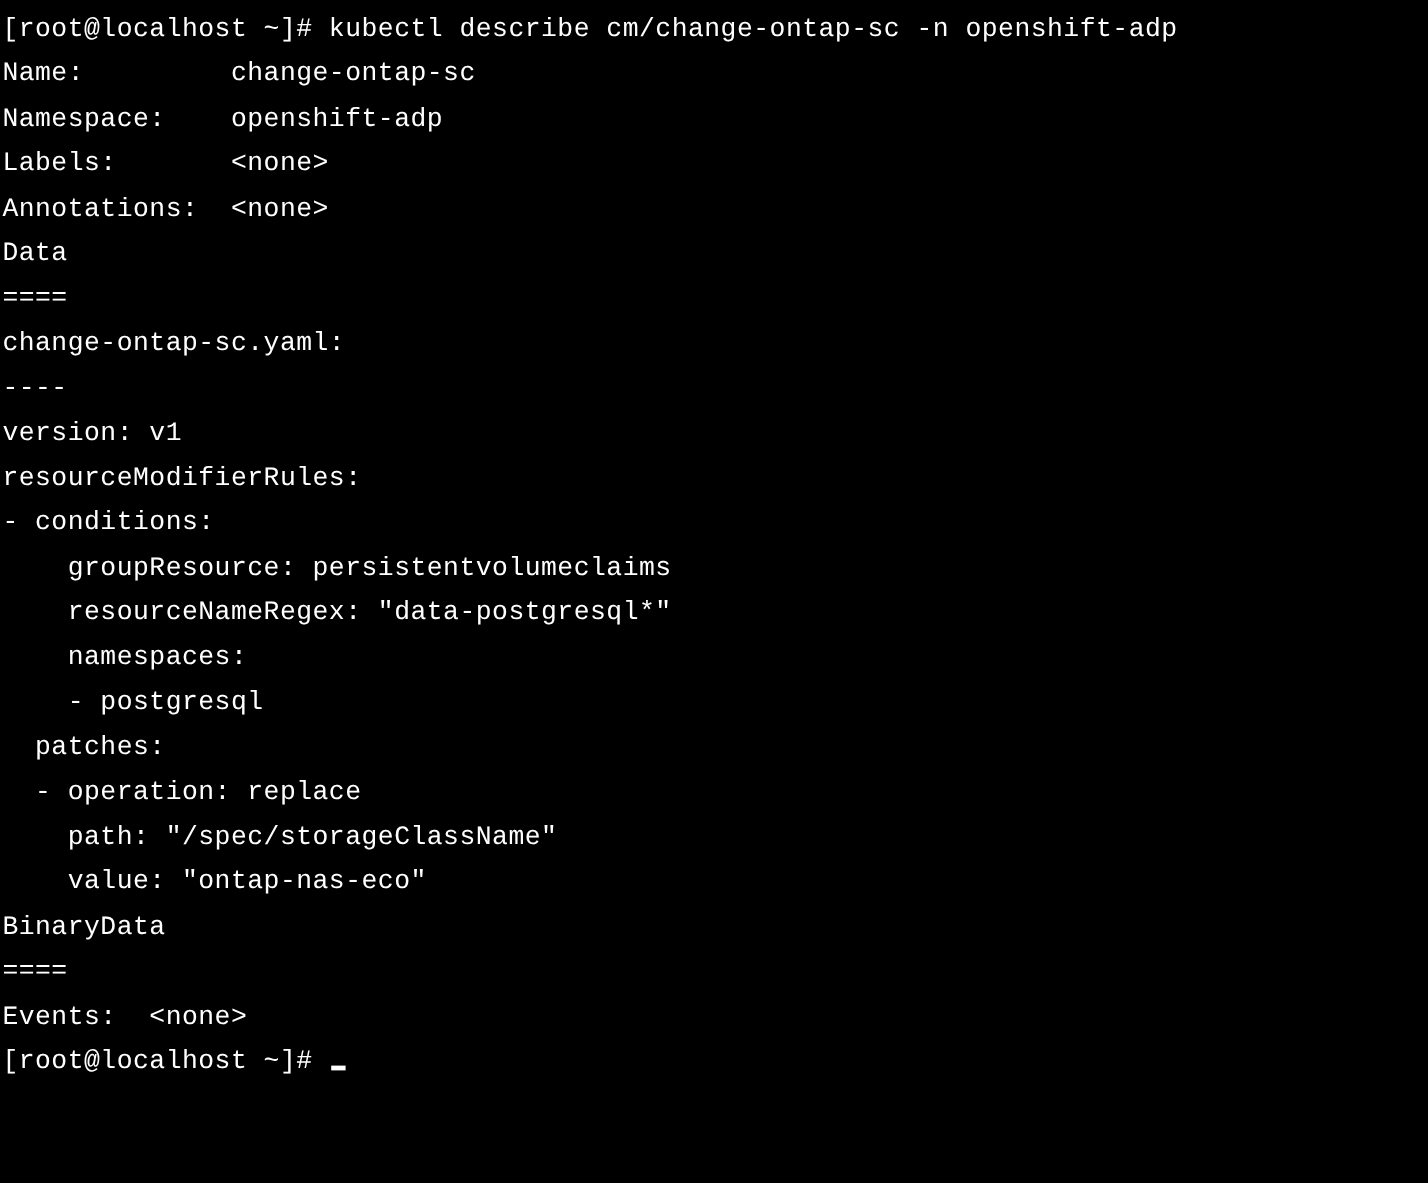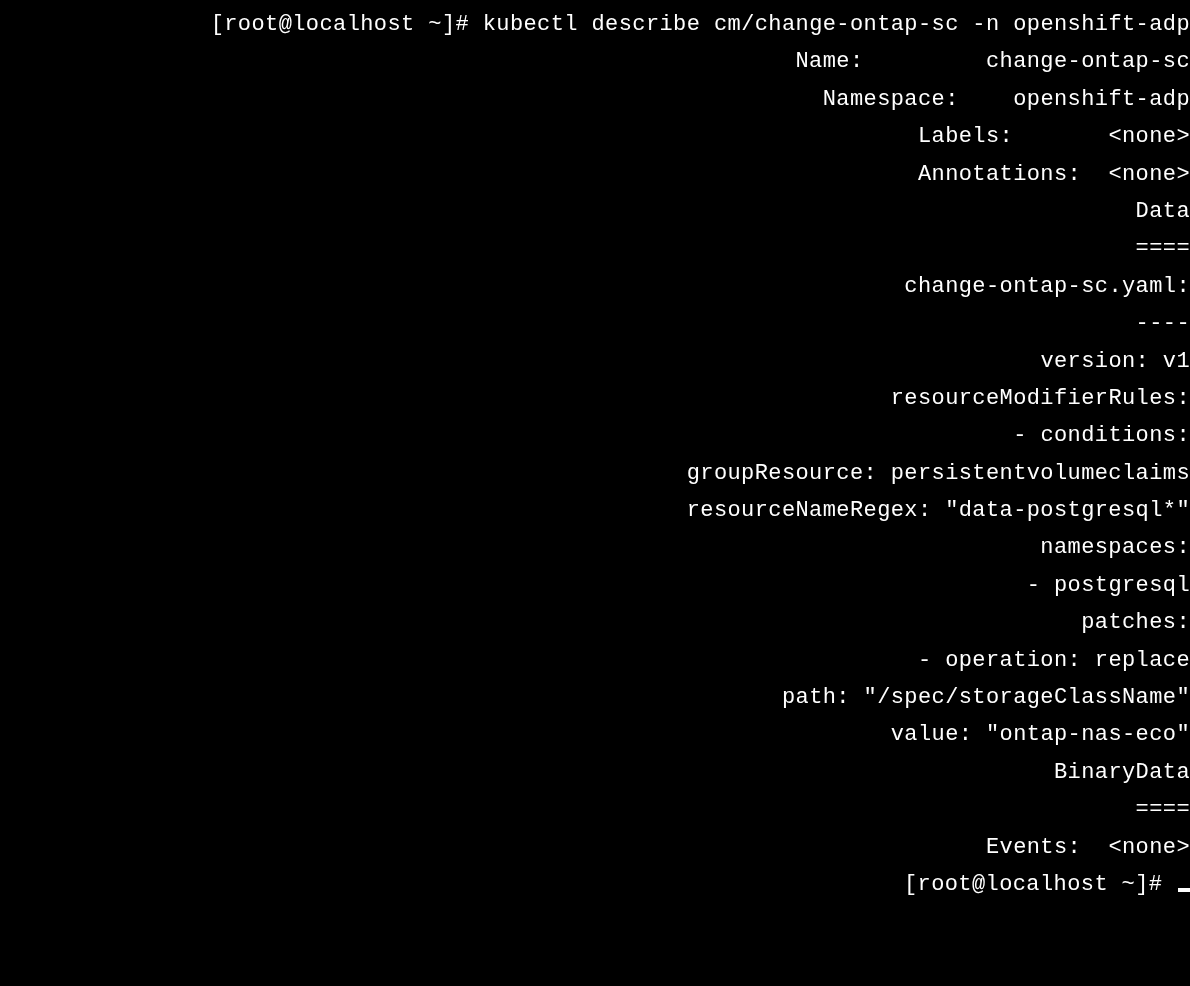--- a/index.html
+++ b/index.html
@@ -1,19 +1,18 @@
 <!DOCTYPE html>
 <html><head>
   <meta charset="utf-8">
   <style>
     * {
       margin: 0;
       padding: 0;
       box-sizing: border-box;
-      text-align: right;
     }
     body {
       background-color: #000000;
       color: #ffffff;
       font-family: 'Consolas', 'Courier New', monospace;
       font-size: 22px;
       line-height: 1.7;
       padding: 6px 0 6px 2px;
       width: 1190px;
       height: 986px;

